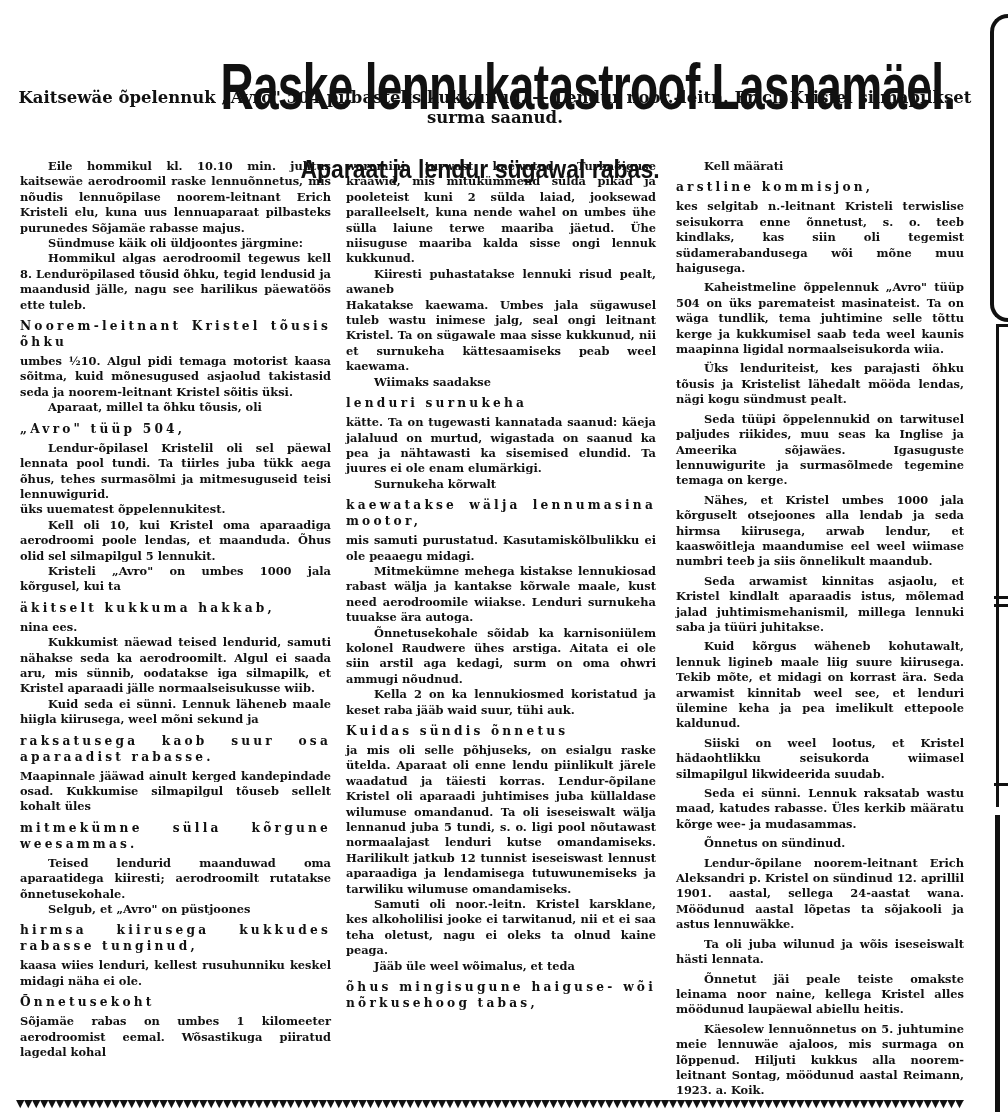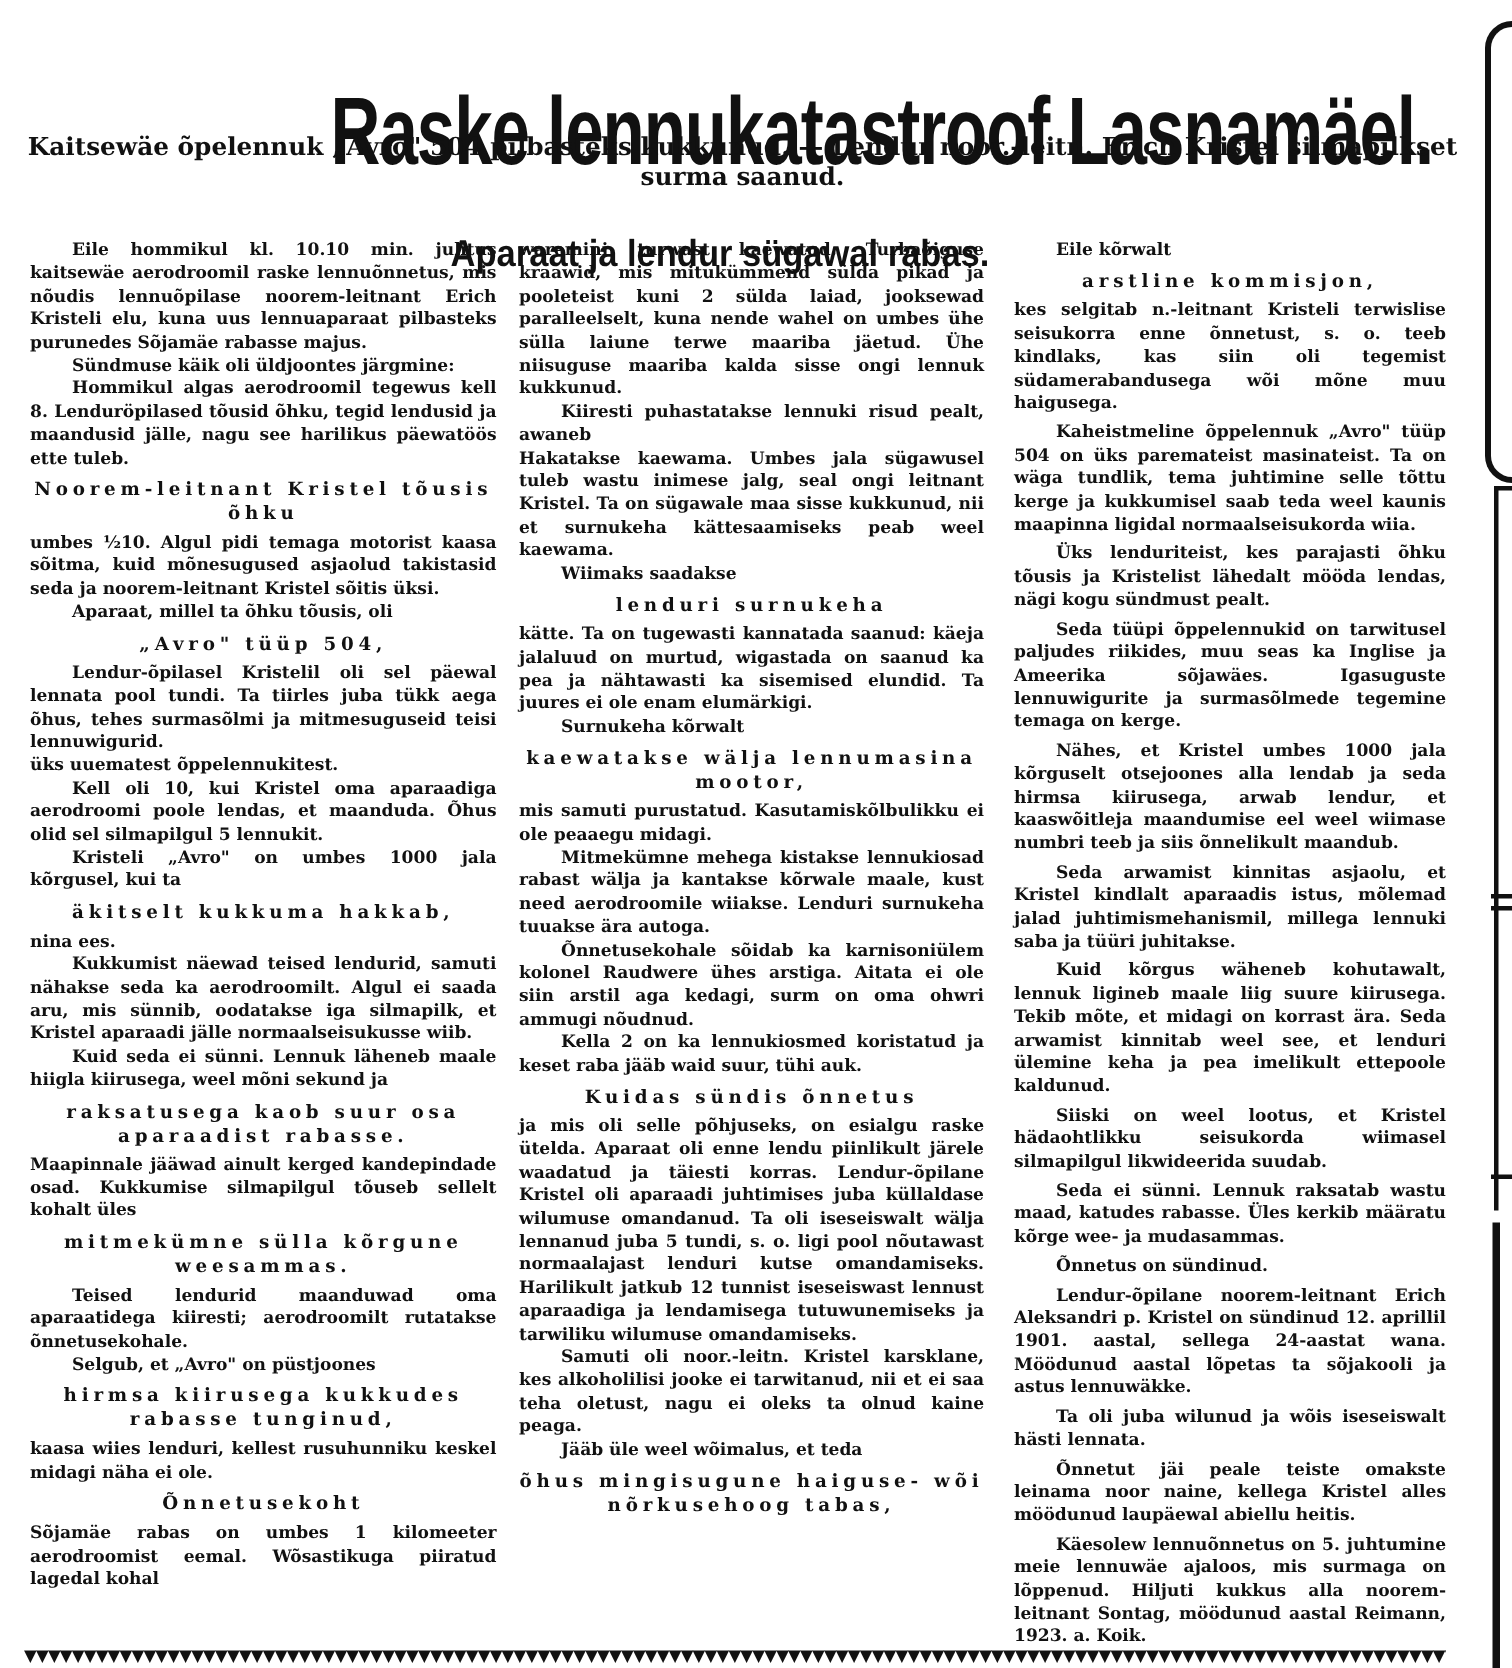--- a/index.html
+++ b/index.html
@@ -34,21 +34,21 @@
     text-align: justify; hyphens: auto;
   }
   .col.c1 { left: 20px; width: 311px; }
   .col.c2 { left: 346px; width: 310px; }
   .col.c3 { left: 676px; width: 288px; }
 
   .p { margin: 0; text-indent: 28px; }
   .p.noindent { text-indent: 0; }
   .p.gap { margin-top: 4px; }
   .spaced {
-    margin: 5px 0 4px 0; text-align: center; text-indent: 0;
+    margin: 5px 0 4px 0; text-indent: 0;
     letter-spacing: 3.2px; font-size: 12.2px; line-height: 16px;
   }
 
   .bottom-rule {
     position: absolute; left: 16px; top: 1098px; width: 948px; height: 12px;
     overflow: hidden; white-space: nowrap; font-size: 11px; line-height: 12px;
     letter-spacing: -0.5px; color: #111;
   }
 
   .frame-top {
@@ -113,21 +113,21 @@
       <p class="p">Mitmekümne mehega kistakse lennukiosad rabast wälja ja kantakse kõrwale maale, kust need aerodroomile wiiakse. Lenduri surnukeha tuuakse ära autoga.</p>
       <p class="p">Õnnetusekohale sõidab ka karnisoniülem kolonel Raudwere ühes arstiga. Aitata ei ole siin arstil aga kedagi, surm on oma ohwri ammugi nõudnud.</p>
       <p class="p">Kella 2 on ka lennukiosmed koristatud ja keset raba jääb waid suur, tühi auk.</p>
       <h3 class="spaced">Kuidas sündis õnnetus</h3>
       <p class="p noindent">ja mis oli selle põhjuseks, on esialgu raske ütelda. Aparaat oli enne lendu piinlikult järele waadatud ja täiesti korras. Lendur-õpilane Kristel oli aparaadi juhtimises juba küllaldase wilumuse omandanud. Ta oli iseseiswalt wälja lennanud juba 5 tundi, s. o. ligi pool nõutawast normaalajast lenduri kutse omandamiseks. Harilikult jatkub 12 tunnist iseseiswast lennust aparaadiga ja lendamisega tutuwunemiseks ja tarwiliku wilumuse omandamiseks.</p>
       <p class="p">Samuti oli noor.-leitn. Kristel karsklane, kes alkoholilisi jooke ei tarwitanud, nii et ei saa teha oletust, nagu ei oleks ta olnud kaine peaga.</p>
       <p class="p">Jääb üle weel wõimalus, et teda</p>
       <h3 class="spaced">õhus mingisugune haiguse- wõi nõrkusehoog tabas,</h3>
     </div>
   <div class="col c3">
-      <p class="p">Eile kõrwalt</p>
+      <p class="p">Kell määrati</p>
       <h3 class="spaced">arstline kommisjon,</h3>
       <p class="p noindent">kes selgitab n.-leitnant Kristeli terwislise seisukorra enne õnnetust, s. o. teeb kindlaks, kas siin oli tegemist südamerabandusega wõi mõne muu haigusega.</p>
       <p class="p gap">Kaheistmeline õppelennuk „Avro" tüüp 504 on üks paremateist masinateist. Ta on wäga tundlik, tema juhtimine selle tõttu kerge ja kukkumisel saab teda weel kaunis maapinna ligidal normaalseisukorda wiia.</p>
       <p class="p gap">Üks lenduriteist, kes parajasti õhku tõusis ja Kristelist lähedalt mööda lendas, nägi kogu sündmust pealt.</p>
       <p class="p gap">Seda tüüpi õppelennukid on tarwitusel paljudes riikides, muu seas ka Inglise ja Ameerika sõjawäes. Igasuguste lennuwigurite ja surmasõlmede tegemine temaga on kerge.</p>
       <p class="p gap">Nähes, et Kristel umbes 1000 jala kõrguselt otsejoones alla lendab ja seda hirmsa kiirusega, arwab lendur, et kaaswõitleja maandumise eel weel wiimase numbri teeb ja siis õnnelikult maandub.</p>
       <p class="p gap">Seda arwamist kinnitas asjaolu, et Kristel kindlalt aparaadis istus, mõlemad jalad juhtimismehanismil, millega lennuki saba ja tüüri juhitakse.</p>
       <p class="p gap">Kuid kõrgus wäheneb kohutawalt, lennuk ligineb maale liig suure kiirusega. Tekib mõte, et midagi on korrast ära. Seda arwamist kinnitab weel see, et lenduri ülemine keha ja pea imelikult ettepoole kaldunud.</p>
       <p class="p gap">Siiski on weel lootus, et Kristel hädaohtlikku seisukorda wiimasel silmapilgul likwideerida suudab.</p>
       <p class="p gap">Seda ei sünni. Lennuk raksatab wastu maad, katudes rabasse. Üles kerkib määratu kõrge wee- ja mudasammas.</p>

